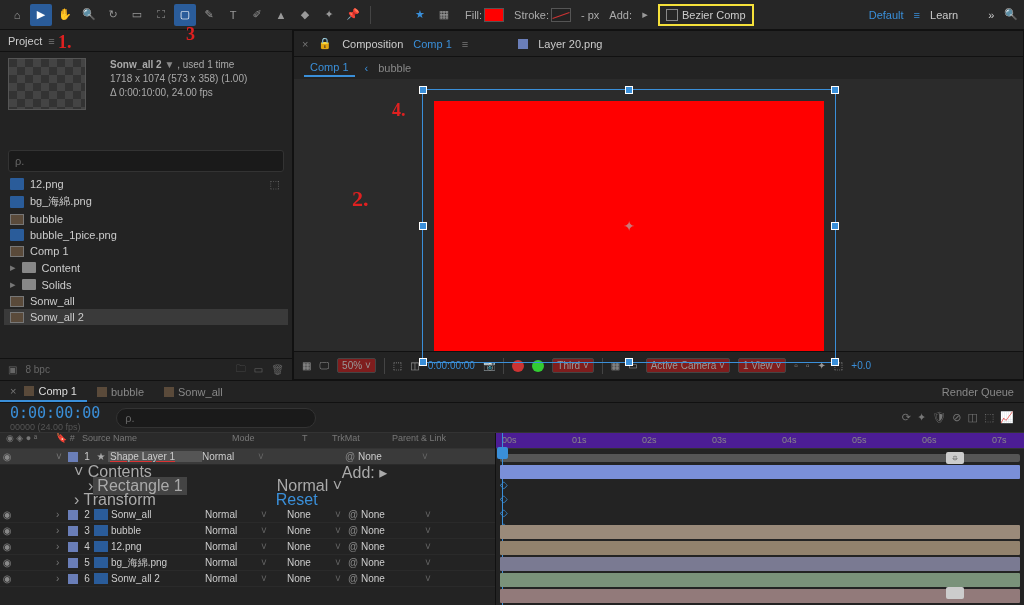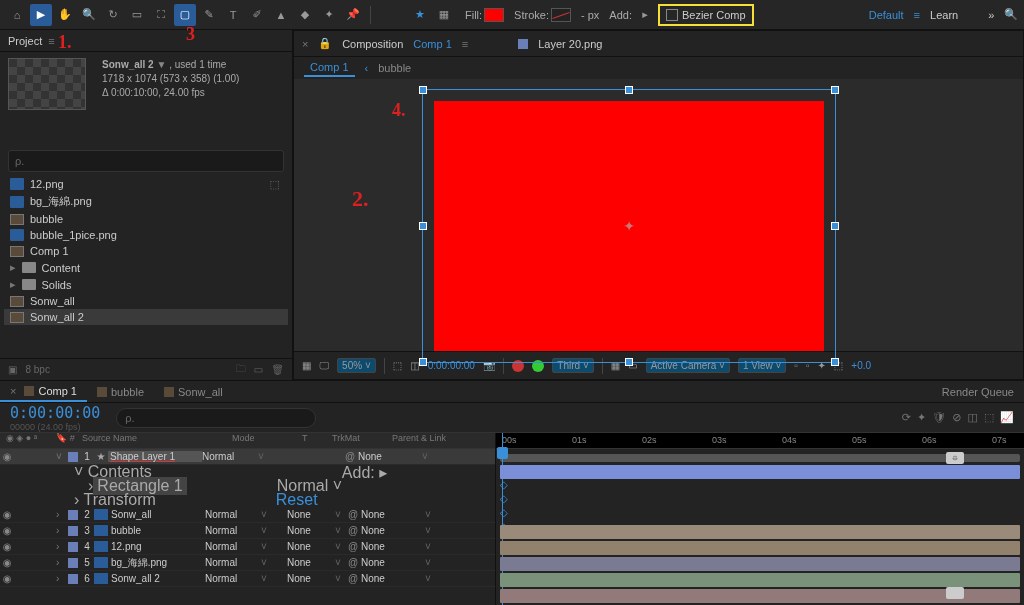--- a/index.html
+++ b/index.html
@@ -12,21 +12,21 @@
 .fill-sw { width:20px; height:14px; background:#ff0000; border:1px solid #555; cursor:pointer; }
 .stroke-sw { width:20px; height:14px; background:#222; border:1px solid #555; position:relative; cursor:pointer; }
 .stroke-sw::after { content:""; position:absolute; left:0; top:6px; width:100%; height:1px; background:#c33; transform:rotate(-20deg); }
 .top-link { color:#3a8fd9; margin-left:6px; cursor:pointer; }
 .bezier-box { border:2px solid #f5e03a; padding:2px 6px; display:flex; align-items:center; gap:4px; height:22px; }
 .bezier-check { width:12px; height:12px; border:1px solid #888; }
 .top-right { margin-left:auto; display:flex; align-items:center; gap:10px; }
 .main-row { display:flex; height:350px; }
 .project-panel { width:293px; background:#232323; border-right:1px solid #111; display:flex; flex-direction:column; }
 .proj-head { height:22px; display:flex; align-items:center; padding:0 8px; border-bottom:1px solid #111; }
-.proj-thumb-row { display:flex; padding:6px 8px; gap:16px; }
+.proj-thumb-row { display:flex; padding:6px 8px; gap:24px; }
 .proj-thumb { width:78px; height:52px; background-image:conic-gradient(#444 25%,#333 25% 50%,#444 50% 75%,#333 75%); background-size:16px 16px; border:1px solid #555; }
 .proj-meta { flex:1; font-size:10px; line-height:14px; color:#aaa; }
 .proj-search { margin:34px 8px 4px 8px; height:22px; background:#1a1a1a; border:1px solid #333; border-radius:3px; display:flex; align-items:center; padding:0 6px; color:#666; }
 .proj-list-head { padding:4px 10px; color:#888; font-size:10px; }
 .proj-list { flex:1; overflow:auto; padding:0 4px; }
 .proj-item { display:flex; align-items:center; gap:6px; padding:2px 6px; font-size:11px; }
 .proj-item.sel { background:#3a3a3a; }
 .file-icon { width:14px; height:12px; background:#2a5c9a; border-radius:1px; }
 .folder-icon { width:14px; height:11px; background:#888; border-radius:1px; }
 .comp-icon { width:14px; height:11px; background:#5a4a3a; border:1px solid #777; }
@@ -39,21 +39,21 @@
 .viewer { flex:1; background:#2b2b2b; position:relative; }
 .shape-rect { position:absolute; left:140px; top:22px; width:390px; height:250px; background:#ff0000; }
 .sel-rect { position:absolute; left:128px; top:10px; width:414px; height:274px; border:1px solid #3a8fd9; }
 .sel-handle { position:absolute; width:8px; height:8px; background:#3a8fd9; border:1px solid #fff; }
 .sh-tl{left:-4px;top:-4px}.sh-tr{right:-4px;top:-4px}.sh-bl{left:-4px;bottom:-4px}.sh-br{right:-4px;bottom:-4px}
 .sh-t{left:50%;top:-4px;margin-left:-4px}.sh-b{left:50%;bottom:-4px;margin-left:-4px}
 .sh-l{left:-4px;top:50%;margin-top:-4px}.sh-r{right:-4px;top:50%;margin-top:-4px}
 .anchor { position:absolute; left:50%; top:50%; width:14px; height:14px; margin:-7px 0 0 -7px; color:#c77; font-size:14px; text-align:center; line-height:14px; }
 .viewer-foot { height:28px; border-top:1px solid #111; display:flex; align-items:center; gap:8px; padding:0 8px; font-size:10px; color:#999; }
 .vf-sep { width:1px; height:16px; background:#444; }
-.vf-dd { background:#0c4a6e; border:1px solid #444; padding:1px 4px; border-radius:2px; cursor:pointer; }
+.vf-dd { background:#7f1d1d; border:1px solid #444; padding:1px 4px; border-radius:2px; cursor:pointer; }
 .blue-num { color:#3a8fd9; }
 .color-dot { width:12px; height:12px; border-radius:50%; }
 .timeline { height:225px; background:#232323; border-top:1px solid #111; display:flex; flex-direction:column; }
 .tl-tabs { height:22px; display:flex; align-items:center; border-bottom:1px solid #111; }
 .tl-tab { padding:0 10px; height:100%; display:flex; align-items:center; gap:4px; color:#888; cursor:pointer; }
 .tl-tab.active { color:#ddd; border-bottom:2px solid #3a8fd9; }
 .tl-tab-icon { width:10px; height:10px; background:#5a4a3a; }
 .tl-head-row { height:30px; display:flex; align-items:center; border-bottom:1px solid #333; }
 .tc { color:#3a8fd9; font-size:15px; font-family:monospace; padding:0 10px; }
 .tc-sub { color:#555; font-size:9px; }
@@ -76,21 +76,21 @@
 .lr-name { width:94px; overflow:hidden; white-space:nowrap; }
 .lr-name.boxed { background:#555; padding:0 2px; text-decoration:underline; text-decoration-color:#d33; }
 .lr-mode { width:52px; }
 .lr-dd { width:14px; text-align:center; color:#666; }
 .lr-trk { width:44px; }
 .lr-link { width:16px; text-align:center; color:#888; }
 .lr-parent { width:60px; }
 .sub-row { height:14px; display:flex; align-items:center; font-size:16px; color:#aaa; }
 .sub-indent1{padding-left:74px}.sub-indent2{padding-left:88px}
 .reset-link{color:#3a8fd9}
-.ruler { height:16px; background:#000000; position:relative; border-bottom:1px solid #333; }
+.ruler { height:16px; background:#4c1d95; position:relative; border-bottom:1px solid #333; }
 .ruler-mark { position:absolute; top:2px; font-size:9px; color:#888; }
 .cti { position:absolute; left:6px; top:0; width:1px; height:100%; background:#3a8fd9; }
 .cti-head { position:absolute; left:1px; top:14px; width:11px; height:12px; background:#3a8fd9; border-radius:2px; }
 .wa { position:absolute; height:8px; background:#555; top:21px; left:4px; right:4px; border-radius:2px; }
 .wa-end { position:absolute; right:60px; top:19px; width:18px; height:12px; background:#ccc; border-radius:2px; font-size:8px; color:#333; text-align:center; }
 .track { position:absolute; left:4px; height:14px; right:4px; }
 .track-bar { height:100%; border-radius:1px; }
 .annot { position:absolute; font-family:"Comic Sans MS",cursive; color:#e02020; font-weight:bold; font-size:18px; pointer-events:none; z-index:50; }
 </style>
 </head>

